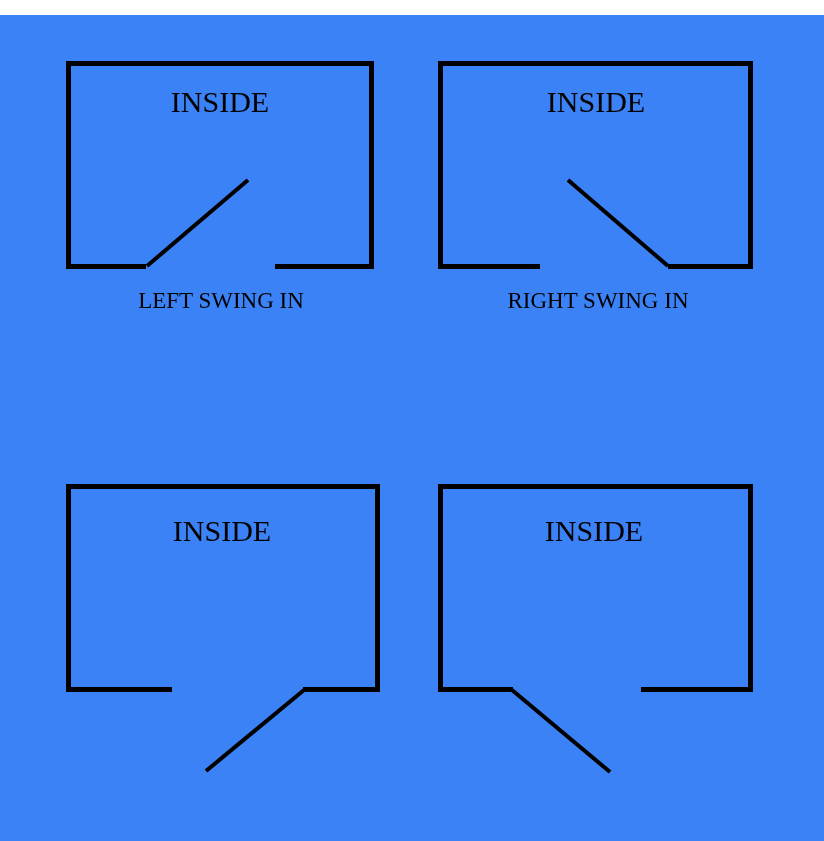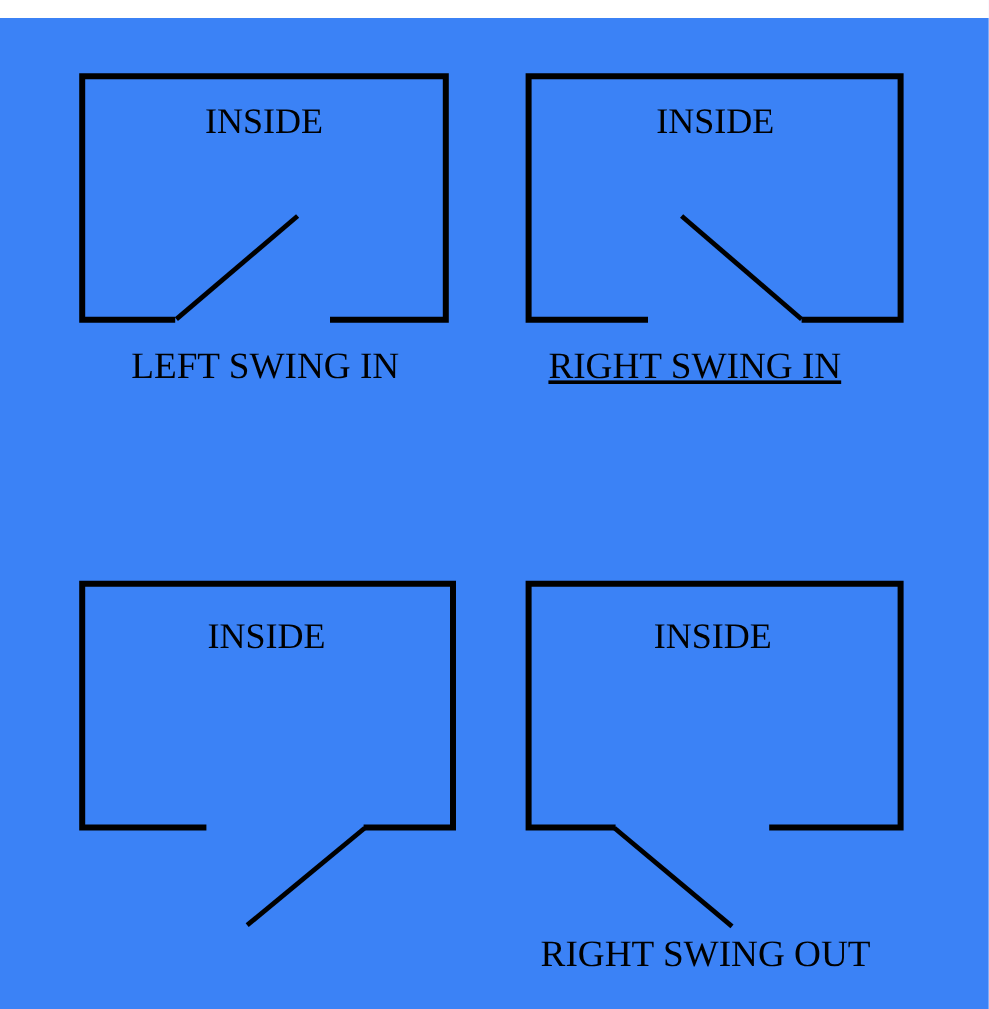--- a/index.html
+++ b/index.html
@@ -42,21 +42,21 @@
     width: 340px;
     text-align: center;
     line-height: 1;
     white-space: nowrap;
     color: #000000;
   }
   .room-label {
     font-size: 30px;
   }
   .caption-label {
-    font-size: 31px;
+    font-size: 23px;
   }
 </style>
 </head>
 <body>
 
 <div class="page">
 
   <svg class="diagram-svg" viewBox="0 0 824 841" xmlns="http://www.w3.org/2000/svg">
 
     <g>
@@ -79,16 +79,15 @@
       <path class="door" d="M 512 675 L 610 757" stroke="#000000"></path>
     </g>
   </svg>
 
   <div class="label room-label" style="left: 50px;  top: 72px;">INSIDE</div>
   <div class="label room-label" style="left: 426px; top: 72px;">INSIDE</div>
   <div class="label room-label" style="left: 52px;  top: 501px;">INSIDE</div>
   <div class="label room-label" style="left: 424px; top: 501px;">INSIDE</div>
 
   <div class="label caption-label" style="left: 51px;  top: 274px;">LEFT SWING IN</div>
-  <div class="label caption-label" style="left: 409px; top: 274px; text-decoration: underline;">RIGHT SWING IN</div>
-  <div class="label caption-label" style="left: 418px; top: 764px;">RIGHT SWING OUT</div>
+  <div class="label caption-label" style="left: 428px; top: 274px;">RIGHT SWING IN</div>
 
 </div>
 
 </body></html>

